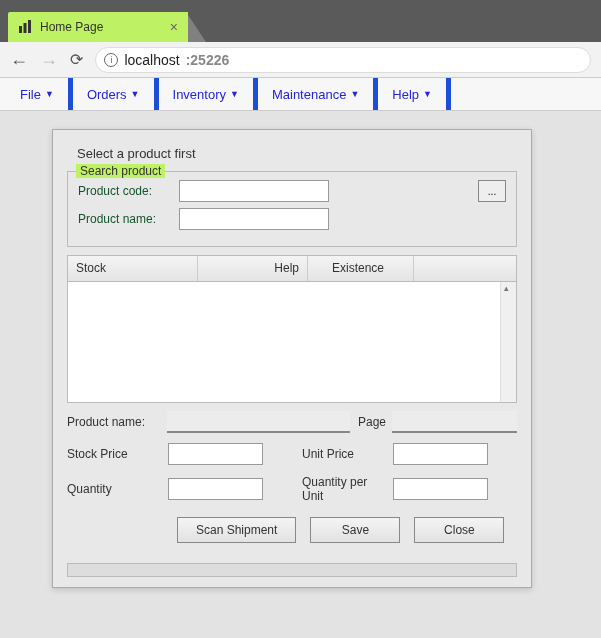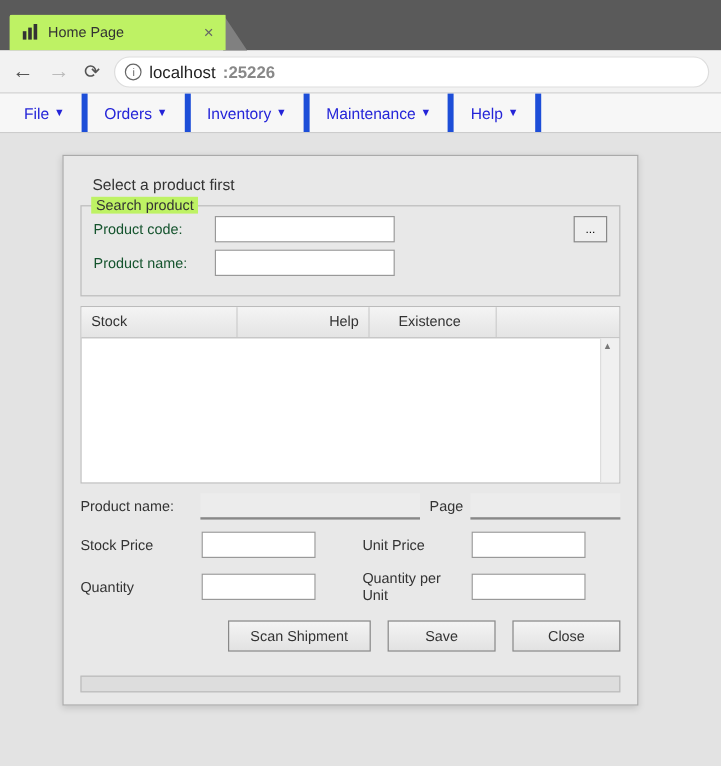--- a/index.html
+++ b/index.html
@@ -66,21 +66,21 @@
     .form-area { padding-top: 6px; }
     .form-row { display: flex; align-items: center; margin-bottom: 10px; gap: 6px; font-size: 12px; color: #333; }
     .two-col { display: flex; gap: 20px; }
     .two-col > div { flex: 1; display: flex; align-items: center; gap: 6px; }
     .lbl { width: 95px; }
     .lbl2 { width: 85px; }
     .txt { border: 1px solid #999; background: #fff; height: 22px; width: 95px; font-size: 12px; padding: 0 4px; }
     .txt.wide { width: 185px; border-bottom: 2px solid #888; border-top: none; border-left: none; border-right: none; background: #ececec; }
     .txt.unit { width: 125px; border-bottom: 2px solid #888; border-top: none; border-left: none; border-right: none; background: #ececec; }
     
-    .btn-row { display: flex; gap: 14px; justify-content: flex-end; padding: 4px 0 8px 110px; }
+    .btn-row { display: flex; gap: 14px; justify-content: flex-start; padding: 4px 0 8px 110px; }
     .btn { border: 1px solid #888; background: linear-gradient(#f4f4f4,#e2e2e2); height: 26px; font-size: 12px; color: #333; cursor: pointer; padding: 0 18px; min-width: 90px; }
     
     .status-strip { height: 14px; background: #ddd; margin: 4px 14px 10px 14px; border: 1px solid #bbb; }
   </style>
 </head>
 <body>
 
 <div class="chrome-top"></div>
 
 <div class="tab-bar">

